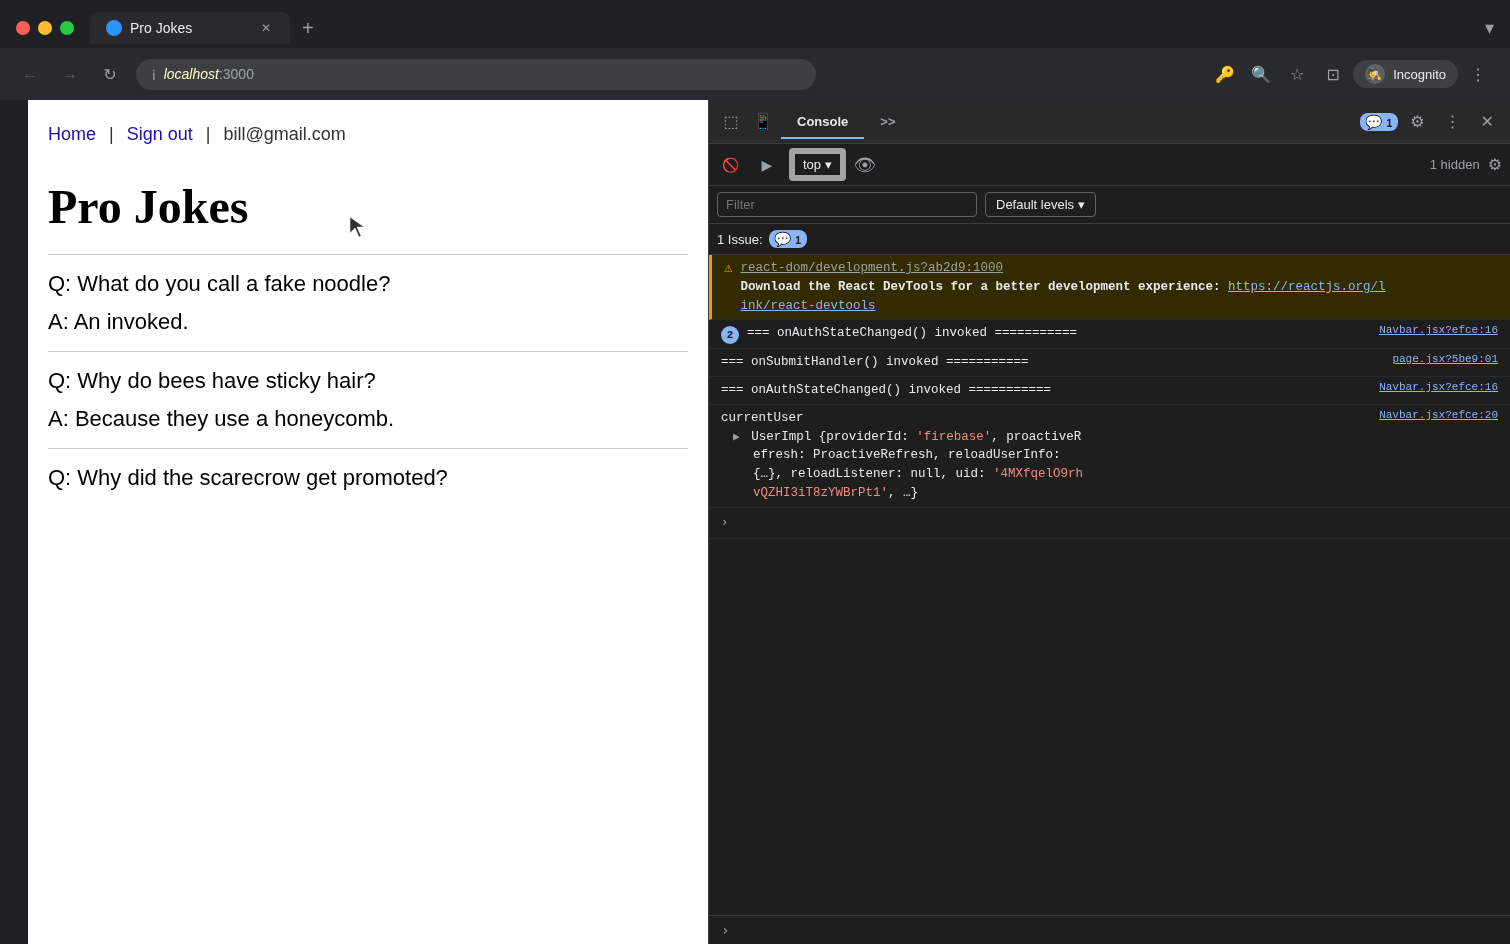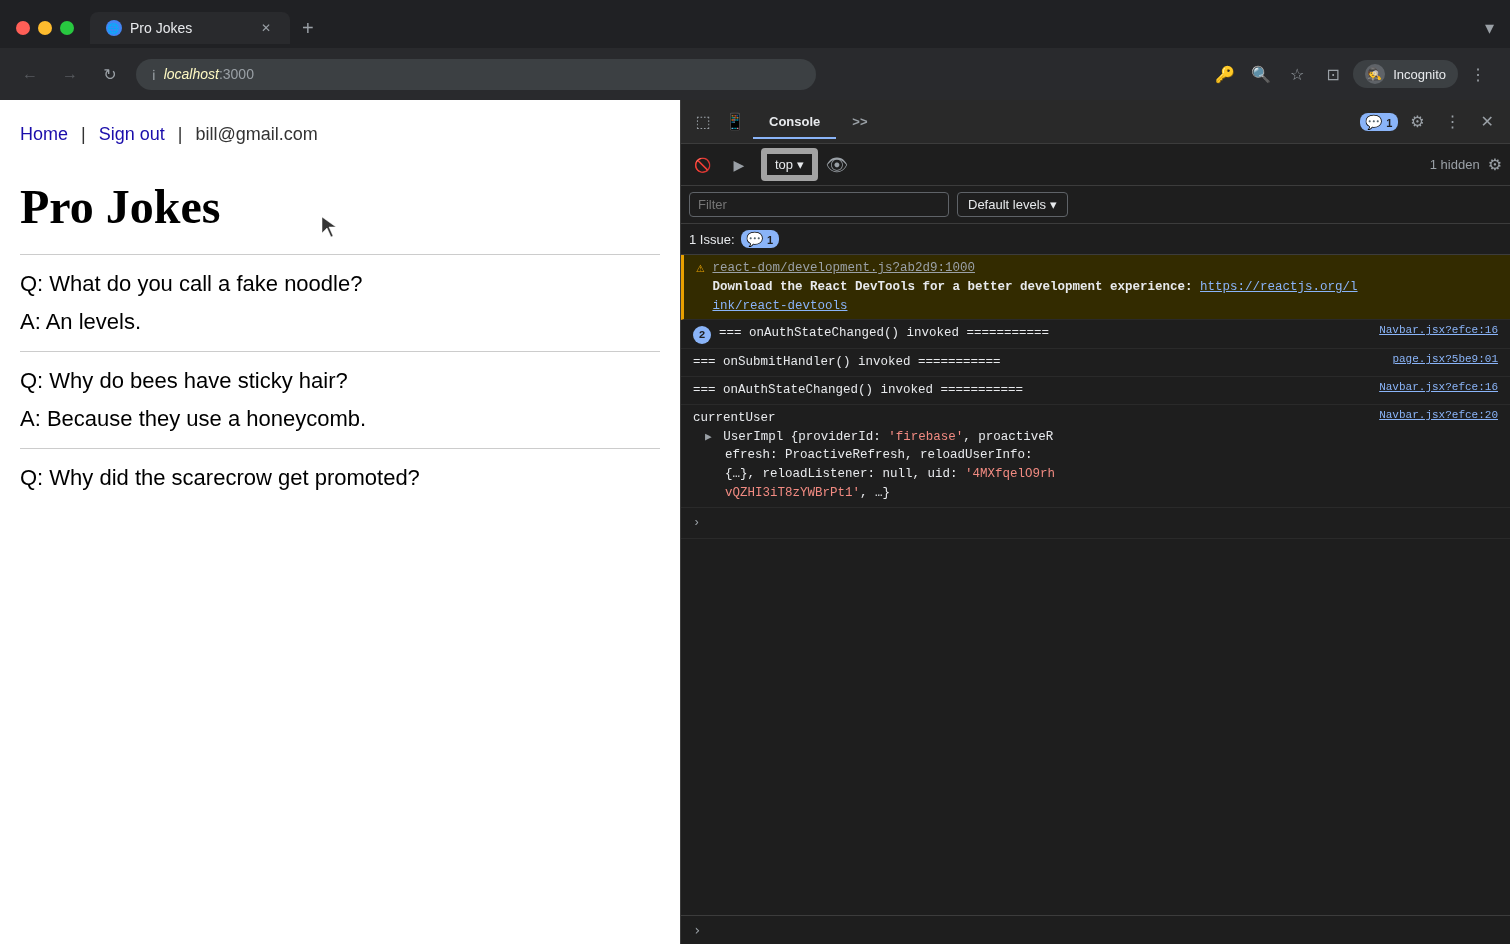--- a/index.html
+++ b/index.html
@@ -25,21 +25,21 @@
     .address-input { flex: 1; max-width: 680px; background: #3c4043; border-radius: 20px; padding: 6px 16px; display: flex; align-items: center; gap: 8px; color: #e8eaed; font-size: 14px; }
     .address-url { color: #e8eaed; font-size: 14px; }
     .address-url .scheme { color: #fef9c3; font-style: italic; }
     .address-url .port { color: #9aa0a6; }
     .toolbar-icons { display: flex; align-items: center; gap: 4px; margin-left: auto; }
     .toolbar-icon { width: 32px; height: 32px; border-radius: 50%; display: flex; align-items: center; justify-content: center; color: #9aa0a6; cursor: pointer; font-size: 16px; }
     .incognito-btn { display: flex; align-items: center; gap: 8px; background: #3c4043; border-radius: 16px; padding: 4px 12px; color: #e8eaed; font-size: 13px; cursor: pointer; }
     .incognito-icon { width: 20px; height: 20px; background: #5f6368; border-radius: 50%; display: flex; align-items: center; justify-content: center; font-size: 12px; }
 
     
-    .main-area { display: flex; width: 100%; height: calc(944px - 100px); }
+    .main-area { display: flex; width: 100%; height: calc(944px - 100px); padding-left: 28px; }
 
     
     .page-content { flex: 0 0 680px; background: white; padding: 24px 20px; overflow-y: auto; position: relative; }
     .page-nav { font-size: 18px; color: #1a0dab; margin-bottom: 16px; }
     .page-nav a { color: #1a0dab; text-decoration: none; }
     .page-nav .separator { color: #333; margin: 0 8px; }
     .page-nav .user-email { color: #333; }
     .page-title { font-size: 48px; font-weight: 900; color: #000; margin-bottom: 20px; font-family: Georgia, serif; }
     .divider { border: none; border-top: 1px solid #ccc; margin: 16px 0; }
     .joke-q { font-size: 22px; color: #000; margin-bottom: 12px; }
@@ -149,21 +149,21 @@
     </div>
     
     <div style="position:relative; display:inline-block; width:0; height:0;">
       <svg style="position:absolute; left:300px; top:40px; width:20px; height:24px;" viewBox="0 0 20 24">
         <path d="M2 2 L2 18 L7 13 L11 22 L13 21 L9 12 L16 12 Z" fill="#333" stroke="white" stroke-width="0.5"></path>
       </svg>
     </div>
     <h1 class="page-title">Pro Jokes</h1>
     <hr class="divider">
     <p class="joke-q">Q: What do you call a fake noodle?</p>
-    <p class="joke-a">A: An levels.</p>
+    <p class="joke-a">A: An invoked.</p>
     <hr class="divider">
     <p class="joke-q">Q: Why do bees have sticky hair?</p>
     <p class="joke-a">A: Because they use a honeycomb.</p>
     <hr class="divider">
     <p class="joke-q">Q: Why did the scarecrow get promoted?</p>
   </div>
 
   <div class="devtools">
 
     <div class="devtools-toolbar">

